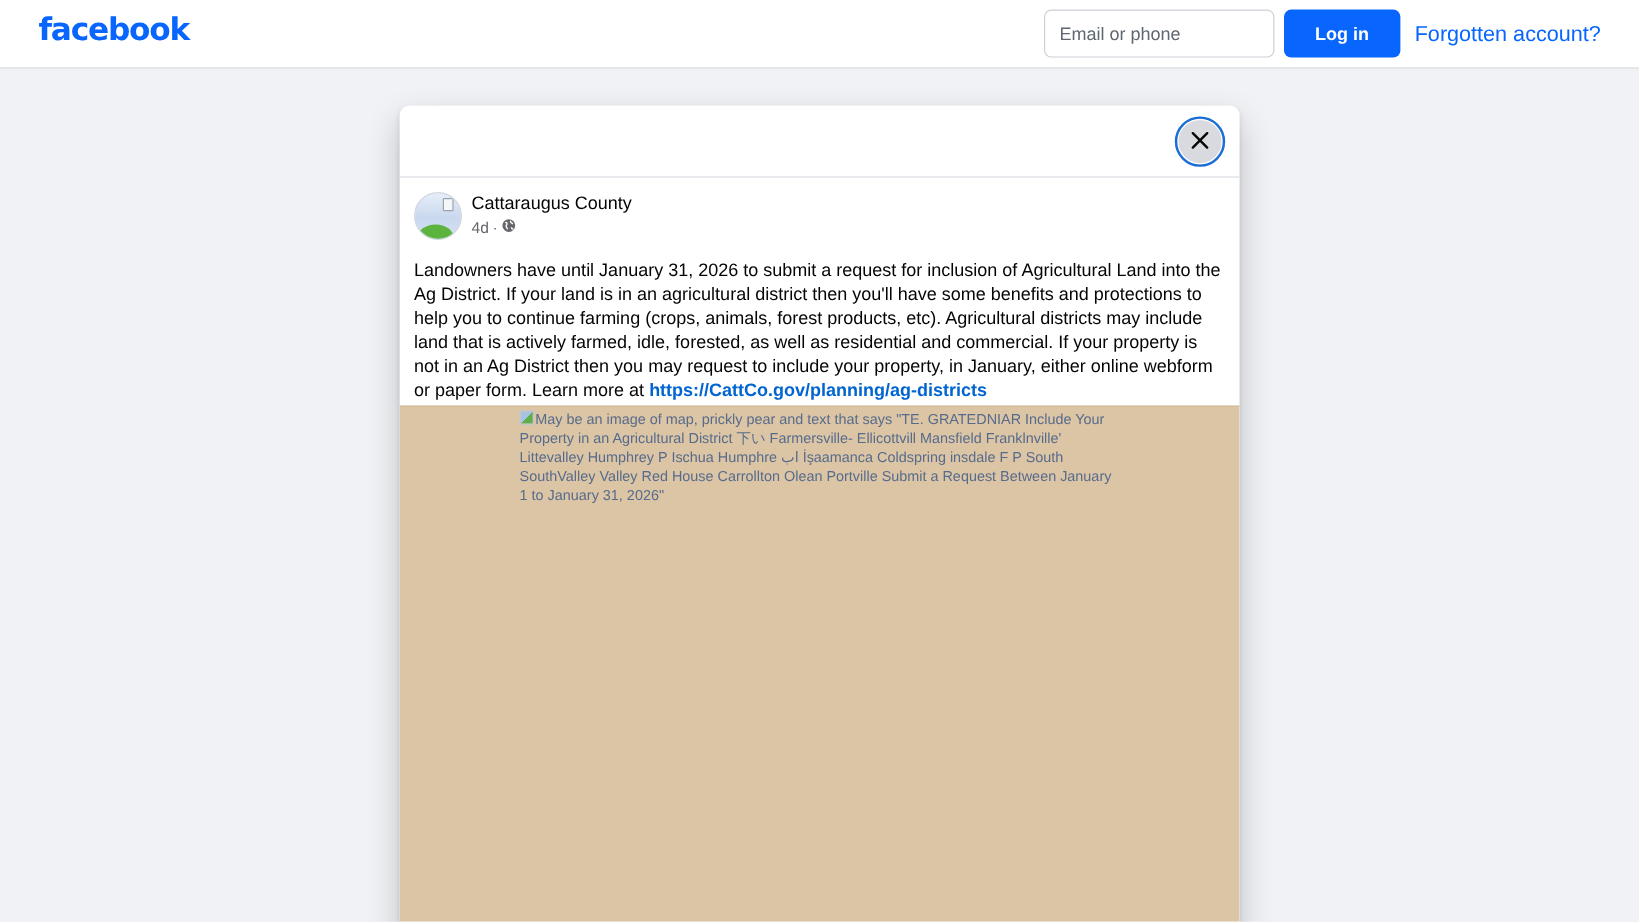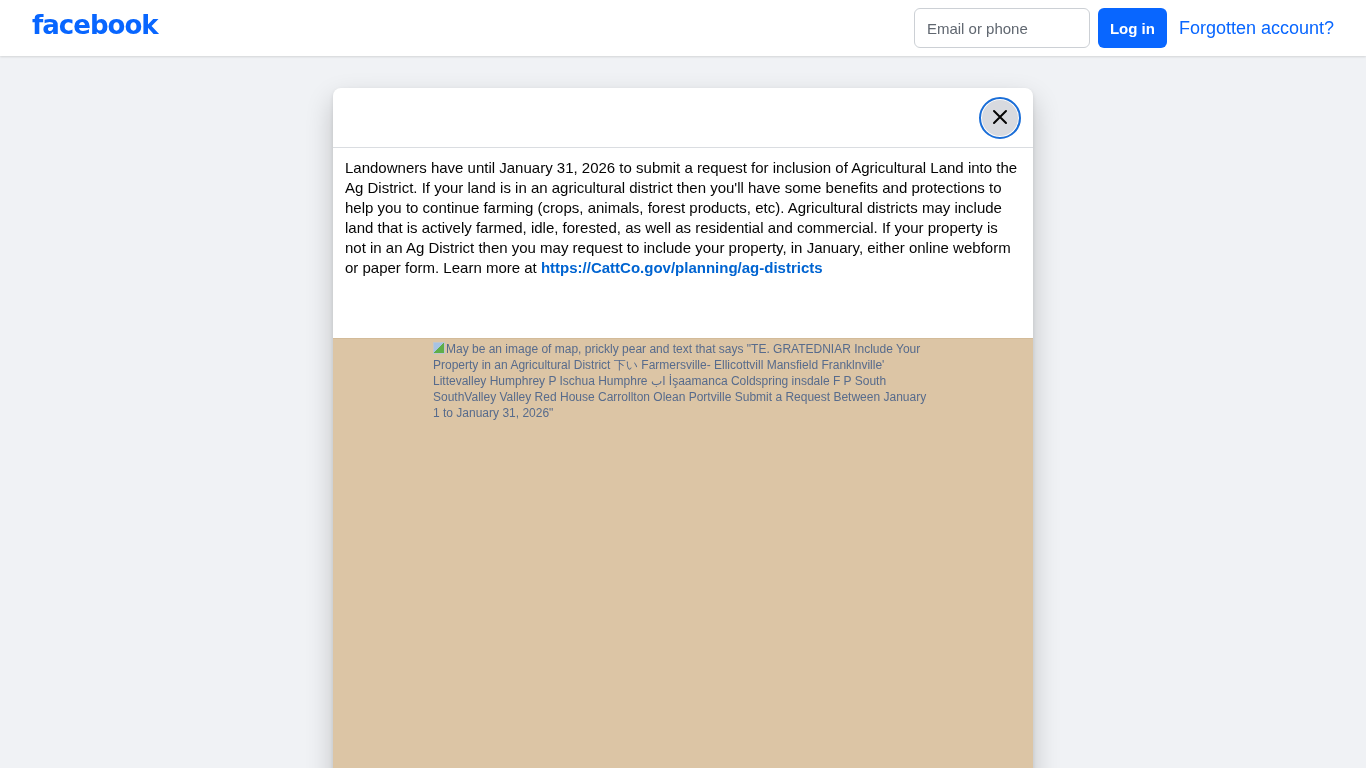--- a/index.html
+++ b/index.html
@@ -2,23 +2,23 @@
 <html><head>
 <meta charset="utf-8">
 <style>
   * { box-sizing: border-box; margin: 0; padding: 0; }
   html, body { width: 1366px; height: 768px; overflow: hidden; }
   body { background: #f0f2f5; font-family: "Liberation Sans", "DejaVu Sans", sans-serif; color: #050505; position: relative; }
 
   .topbar { position: absolute; left: 0; top: 0; width: 1366px; height: 56px; background: #fff; box-shadow: 0 1px 2px rgba(0,0,0,0.12); z-index: 5; }
   .logo { position: absolute; left: 32px; top: 10px; font-family: "DejaVu Sans", sans-serif; font-weight: bold; font-size: 26px; letter-spacing: -1px; color: #0866ff; }
   .login-form { position: absolute; right: 32px; top: 8px; display: flex; align-items: center; gap: 8px; }
-  .login-input { width: 176px; height: 40px; border: 1px solid #ccd0d5; border-radius: 6px; padding: 6px 12px; font-size: 15px; color: #15803d; background: #fff; font-family: "Liberation Sans", sans-serif; display: flex; align-items: center; }
+  .login-input { width: 192px; height: 40px; border: 1px solid #ccd0d5; border-radius: 6px; padding: 6px 12px; font-size: 15px; color: #15803d; background: #fff; font-family: "Liberation Sans", sans-serif; display: flex; align-items: center; }
   .login-input::placeholder { color: #606770; }
-  .login-btn { height: 40px; padding: 0 12px; background: #0866ff; color: #fff; font-weight: bold; font-size: 15px; border: none; border-radius: 6px; font-family: "Liberation Sans", sans-serif; }
+  .login-btn { height: 40px; padding: 0 26px; background: #0866ff; color: #fff; font-weight: bold; font-size: 15px; border: none; border-radius: 6px; font-family: "Liberation Sans", sans-serif; }
   .forgot-link { color: #0866ff; font-size: 18px; margin-left: 4px; text-decoration: none; }
 
   .modal { position: absolute; left: 333px; top: 88px; width: 700px; height: 700px; background: #fff; border-radius: 8px 8px 0 0; box-shadow: 0 12px 28px rgba(0,0,0,0.2), 0 2px 4px rgba(0,0,0,0.1); overflow: hidden; }
   .modal-header { height: 60px; border-bottom: 1px solid #dadde1; display: flex; align-items: center; justify-content: center; position: relative; }
   .modal-title { font-size: 20px; font-weight: bold; color: #050505; }
   .close-btn { position: absolute; right: 12px; top: 9px; width: 42px; height: 42px; border-radius: 50%; background: #d8dadf; border: 2px solid #1a6ed8; box-shadow: 0 0 0 1px #fff inset; display: flex; align-items: center; justify-content: center; }
 
   .post-header { position: relative; height: 58px; }
   .avatar { position: absolute; left: 12px; top: 12px; width: 40px; height: 40px; border-radius: 50%; background: linear-gradient(180deg, #e6eef8 0%, #c9d8ee 55%, #d6e2f2 100%); overflow: hidden; border: 1px solid #d0d7e2; }
   .avatar .hill { position: absolute; left: 2px; bottom: -10px; width: 30px; height: 22px; border-radius: 50% 50% 0 0; background: #5cb43f; }
@@ -49,19 +49,36 @@
   <div class="modal-header">
     <button class="close-btn">
       <span>
         <svg width="16" height="16" viewBox="0 0 16 16">
             <path d="M2 2 L14 14 M14 2 L2 14" stroke="#050505" stroke-width="2" stroke-linecap="round"></path>
           </svg>
       </span>
     </button>
   </div>
 
+  <div class="post-header">
+    <div class="avatar">
+      <div class="fold"></div>
+      <div class="hill"></div>
+    </div>
+    <div class="author">Cattaraugus County</div>
+    <div class="meta">
+      <span>4d</span>
+      <span>·</span>
+      <span>
+        <svg width="12" height="12" viewBox="0 0 12 12">
+            <circle cx="6" cy="6" r="5.3" fill="#65676b"></circle>
+            <path d="M3 3.5 C4.5 3 5 4.5 4 5.5 C3 6.5 4.5 7.5 5 9 M7.5 2 C7 3.5 8.5 4 9.5 4.5 M8 7.5 C8.5 8.5 9 9 9.8 9" stroke="#fff" stroke-width="1.1" fill="none"></path>
+          </svg>
+      </span>
+    </div>
+  </div>
 
   <div class="post-text"><span>Landowners have until January 31, 2026 to submit a request for inclusion of Agricultural Land into the Ag District. If your land is in an agricultural district then you'll have some benefits and protections to help you to continue farming (crops, animals, forest products, etc). Agricultural districts may include land that is actively farmed, idle, forested, as well as residential and commercial. If your property is not in an Ag District then you may request to include your property, in January, either online webform or paper form. Learn more at </span><a href="#">https://CattCo.gov/planning/ag-districts</a></div>
 
   <div class="image-area">
     <div class="alt-text"><span class="broken-img"></span><span>May be an image of map, prickly pear and text that says "TE. GRATEDNIAR Include Your Property in an Agricultural District 下い Farmersville- Ellicottvill Mansfield Franklnville' Littevalley Humphrey P Ischua Humphre اب İşaamanca Coldspring insdale F P South SouthValley Valley Red House Carrollton Olean Portville Submit a Request Between January 1 to January 31, 2026"</span></div>
   </div>
 </div>
 
 </body></html>

